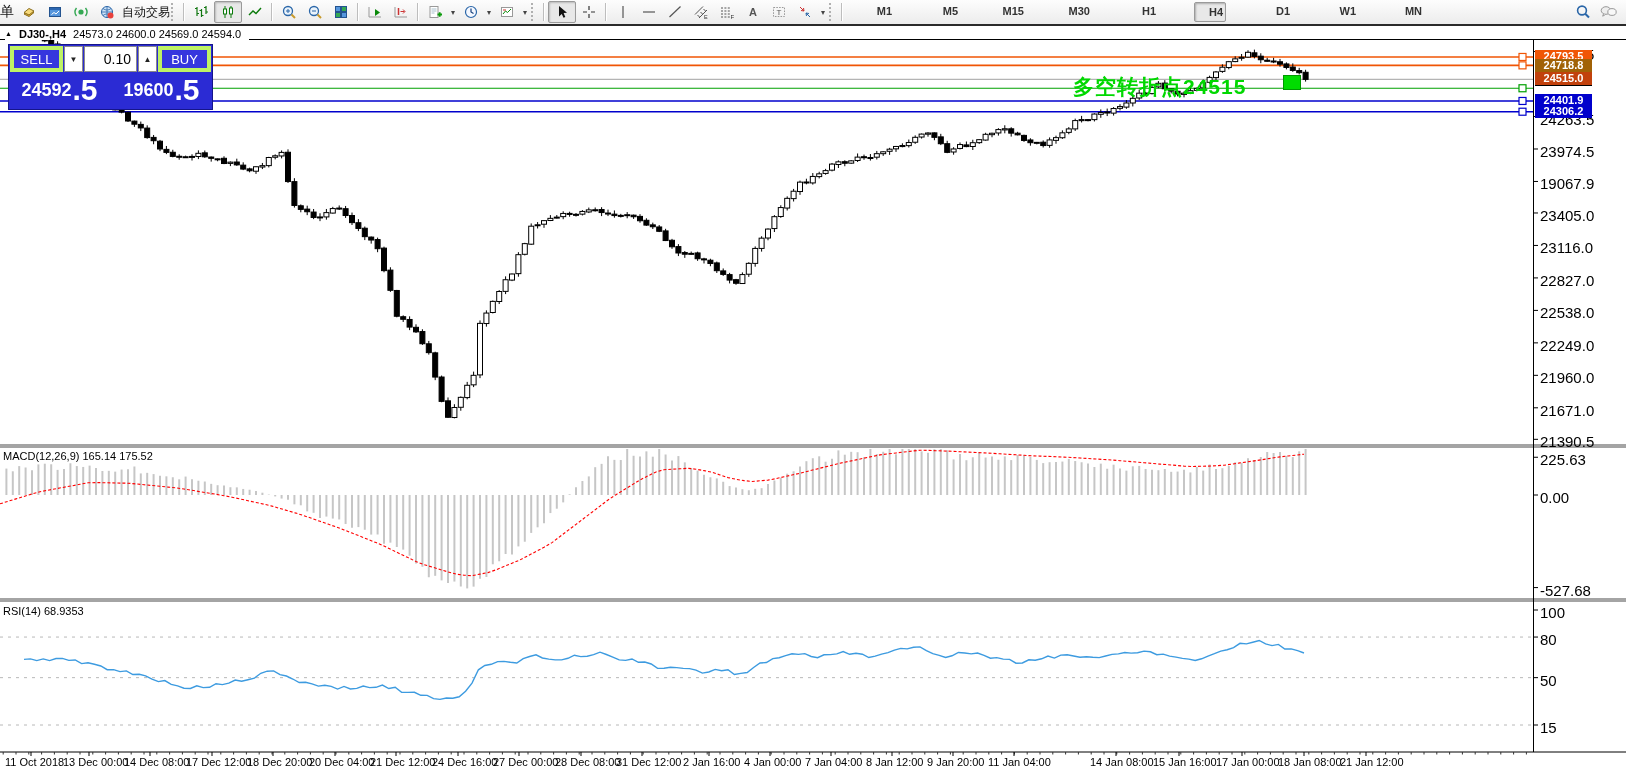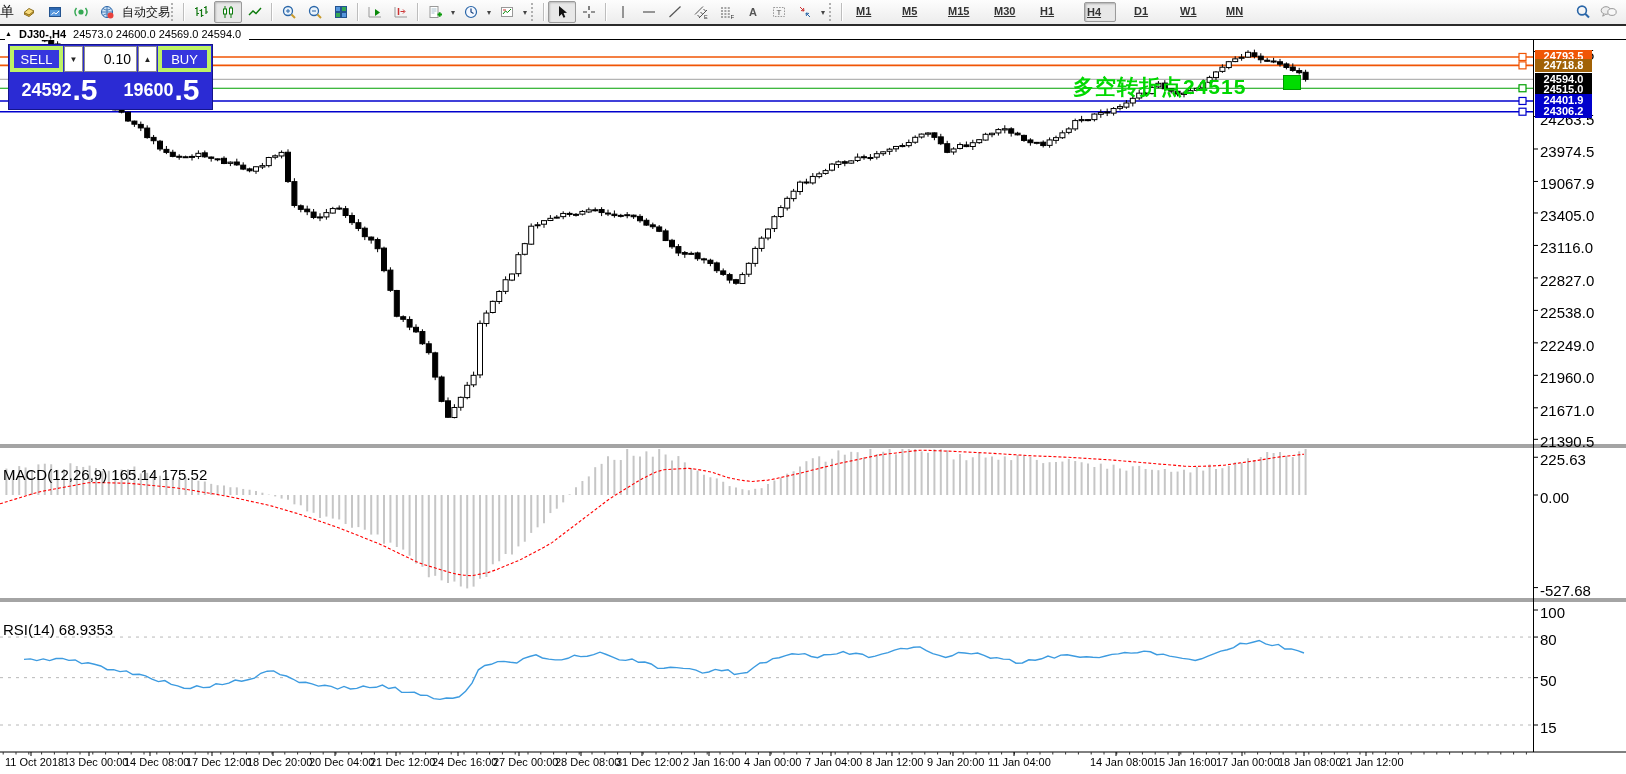--- a/index.html
+++ b/index.html
@@ -11,32 +11,32 @@
     border-bottom:1px solid #b5b5b5;}
   .tooledge{position:absolute;left:0;top:24px;width:1626px;height:2px;background:#2a2a2a;z-index:20;}
   .tb{width:26px;height:20px;display:inline-flex;align-items:center;justify-content:center;flex:none;}
   .tb svg{display:block;}
   .tb.active{background:#e8e8e8;border:1px solid #9a9a9a;border-radius:2px;box-shadow:inset 1px 1px 2px rgba(0,0,0,.2);}
   .sep{width:1px;height:18px;background:#bdbdbd;border-right:1px solid #fff;margin:0 3px;flex:none;}
   .grip{width:4px;height:18px;border-left:2px dotted #b0b0b0;margin:0 3px 0 1px;flex:none;}
   .caret{font-size:8px;color:#444;width:10px;text-align:center;flex:none;}
   .autotext{font-size:12px;color:#111;margin-left:2px;white-space:nowrap;}
   .ordchar{font-size:14px;color:#111;width:16px;flex:none;margin-left:0px;}
-  .tfb{min-width:26px;height:18px;line-height:18px;text-align:left;font-size:11px;font-weight:bold;
-    color:#333;padding:0 2px;margin:0 8px;flex:none;text-decoration:underline;}
+  .tfb{min-width:26px;height:18px;line-height:18px;text-align:right;font-size:11px;font-weight:bold;
+    color:#333;padding:0 2px;margin:0 18px;flex:none;}
   .tfb.active{background:#e8e8e8;border:1px solid #9a9a9a;border-radius:2px;box-shadow:inset 1px 1px 2px rgba(0,0,0,.25);}
   .tright{margin-left:auto;display:flex;align-items:center;margin-right:4px;}
   
   #chartwin{position:absolute;left:0;top:26px;width:1304px;height:748px;background:#fff;}
   #plot{position:absolute;left:0;top:0;z-index:1;}
   .titlestrip{position:absolute;left:5px;top:1px;height:13px;display:flex;align-items:center;gap:7px;
     font-size:11px;color:#000;z-index:4;background:#fff;padding-right:8px;}
   .titlestrip .tri{font-size:7px;}
   .titlestrip .sym{font-weight:bold;}
-  .ind-label{position:absolute;left:3px;font-size:15px;color:#000;z-index:4;margin-top:16px;}
+  .ind-label{position:absolute;left:3px;font-size:11px;color:#000;z-index:4;}
   .annotation{position:absolute;left:1073px;top:47px;font-size:21px;font-weight:bold;color:#00d800;
     z-index:4;white-space:nowrap;letter-spacing:1px;}
   .greenbox{position:absolute;left:1283px;top:49px;width:16px;height:13px;background:#00dc00;
     border:1px solid #009900;z-index:4;}
   .pricelabel{position:absolute;left:1535px;width:57px;height:13px;line-height:13px;font-size:11px;
     font-weight:bold;color:#fff;text-align:center;z-index:5;}
   .ticklabel{position:absolute;left:1540px;font-size:15px;color:#000;z-index:3;white-space:nowrap;}
   .timelabel{position:absolute;top:730px;font-size:11px;color:#000;z-index:3;white-space:nowrap;}
   
   .trade-panel{position:absolute;left:8px;top:18px;width:205px;height:66px;background:#2b2bd4;
@@ -1118,21 +1118,21 @@
         <div class="ticklabel" style="top:425.2582545454545px">225.63</div>
         <div class="ticklabel" style="top:463px">0.00</div>
         <div class="ticklabel" style="top:555.5929056603774px">-527.68</div>
         <div class="ticklabel" style="top:578px">100</div>
         <div class="ticklabel" style="top:605.06px">80</div>
         <div class="ticklabel" style="top:645.65px">50</div>
         <div class="ticklabel" style="top:693.005px">15</div>
         <div class="pricelabel" style="top:24.46629213483146px;background:#f05505">24793.5</div>
         <div class="pricelabel" style="top:32.85955056179783px;background:#a16207">24718.8</div>
         <div class="pricelabel" style="top:46.88202247191011px;background:#000000">24594.0</div>
-        <div class="pricelabel" style="top:57px;background:#000000">24515.0</div>
+        <div class="pricelabel" style="top:46px;background:#c2410c">24515.0</div>
         <div class="pricelabel" style="top:68.46629213483129px;background:#0000cc">24401.9</div>
         <div class="pricelabel" style="top:79.21910112359542px;background:#0000cc">24306.2</div>
         <div class="timelabel" style="left:5px">11 Oct 2018</div>
         <div class="timelabel" style="left:63px">13 Dec 00:00</div>
         <div class="timelabel" style="left:124px">14 Dec 08:00</div>
         <div class="timelabel" style="left:186px">17 Dec 12:00</div>
         <div class="timelabel" style="left:247px">18 Dec 20:00</div>
         <div class="timelabel" style="left:309px">20 Dec 04:00</div>
         <div class="timelabel" style="left:370px">21 Dec 12:00</div>
         <div class="timelabel" style="left:432px">24 Dec 16:00</div>

